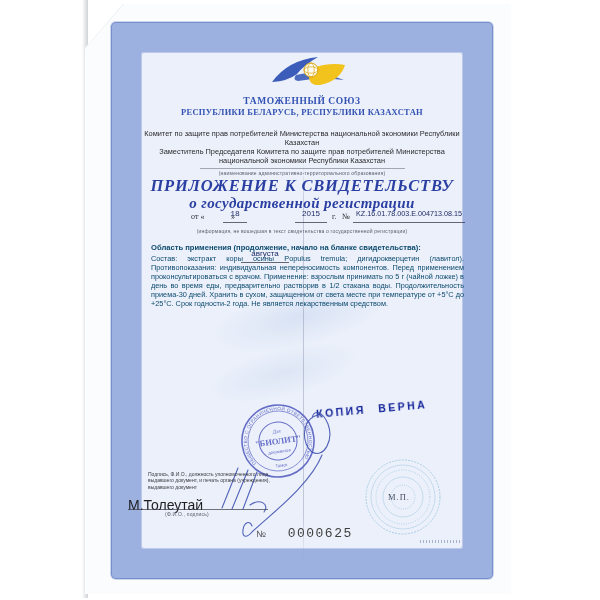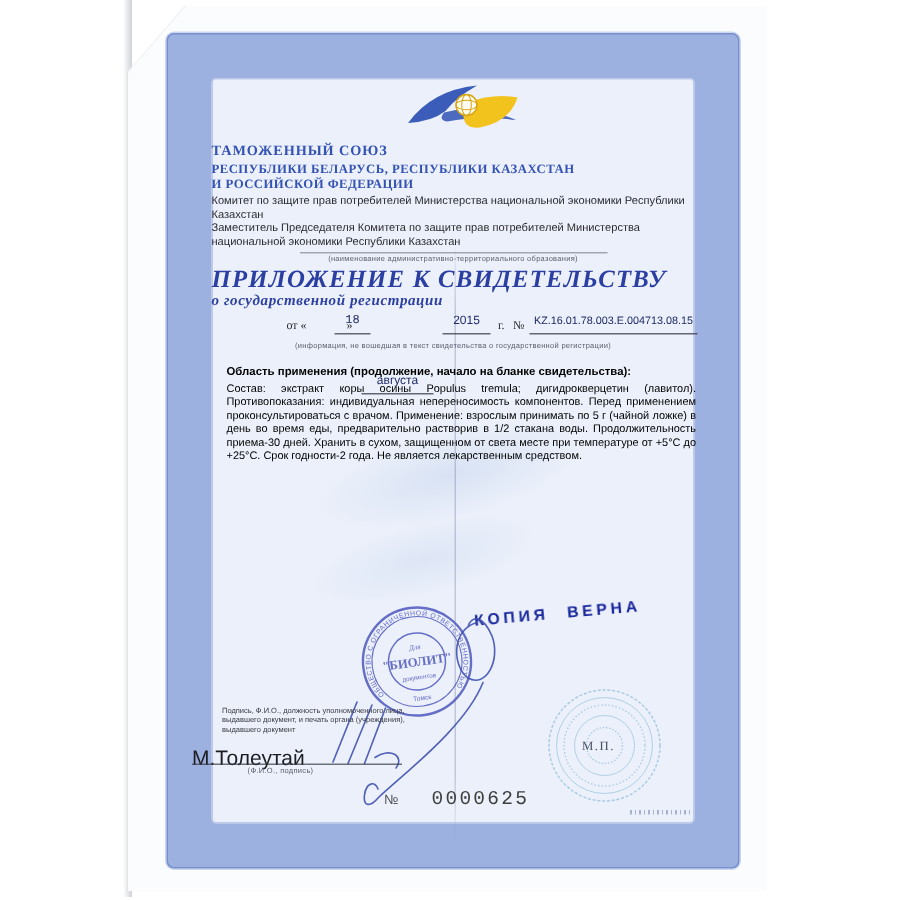--- a/index.html
+++ b/index.html
@@ -34,45 +34,45 @@
   
   .watermark{position:absolute;left:90px;top:240px;width:260px;height:180px;
      background:
       radial-gradient(ellipse 130px 42px at 50% 40%, rgba(120,155,215,.16), rgba(120,155,215,0) 70%),
       radial-gradient(ellipse 110px 34px at 38% 68%, rgba(120,155,215,.12), rgba(120,155,215,0) 70%);
      transform:rotate(-14deg);}
   .crease{position:absolute;left:218px;top:156px;width:1px;height:402px;
      background:linear-gradient(rgba(110,120,150,.0),rgba(110,120,150,.35) 12%,rgba(110,120,150,.35) 88%,rgba(110,120,150,0));}
 
   
-  .cblock{position:absolute;left:56px;width:322px;}
+  .cblock{position:absolute;left:56px;width:322px;text-align:center;}
   .union{color:#3352b4;font-family:"Liberation Serif",serif;font-weight:bold;}
   .union-l1{top:92px;font-size:9.5px;letter-spacing:.6px;}
   .union-l2{top:103px;font-size:8.5px;letter-spacing:.3px;}
   .union-l3{top:113px;font-size:8.5px;letter-spacing:.3px;}
   .authority{color:#2a2a2e;font-size:7.4px;line-height:8.6px;}
   .auth1{top:126px;}
   .auth2{top:144px;}
   .hairline{position:absolute;left:115px;top:164px;width:205px;height:1px;background:rgba(70,75,90,.45);}
   .tinycap{position:absolute;color:#5a5f6e;font-size:5px;letter-spacing:.2px;}
   .cap-territory{left:56px;width:322px;top:166px;text-align:center;}
   .title-main{top:172px;color:#2b3fa2;font-family:"Liberation Serif",serif;
       font-style:italic;font-weight:bold;font-size:16.5px;letter-spacing:.8px;}
   .title-sub{top:191px;color:#2b3fa2;font-family:"Liberation Serif",serif;
-      font-style:italic;font-weight:bold;font-size:10px;letter-spacing:.4px;}
+      font-style:italic;font-weight:bold;font-size:15px;letter-spacing:.4px;}
 
   .dateline{position:absolute;left:0;top:205px;width:426px;height:16px;
       font-size:8px;color:#2c2c30;}
   .dl{position:absolute;top:3px;font-family:Liberation Serif, serif;}
   .fill{position:absolute;top:0;height:13px;border-bottom:1px solid rgba(55,58,70,.75);
         text-align:center;color:#1f2b66;}
   .fill span{display:block;font-size:8px;}
   .cap-info{left:56px;width:322px;top:224px;text-align:center;}
 
-  .bodyblock{position:absolute;left:66px;top:239px;width:313px;color:#000000;}
+  .bodyblock{position:absolute;left:66px;top:239px;width:313px;color:#0c4a6e;}
   .body-h{font-size:7.6px;font-weight:bold;margin:0 0 2px 0;}
   .body-p{font-size:7.3px;line-height:9px;margin:0;text-align:justify;}
 
   
   .copy-mark{position:absolute;left:231px;top:399px;color:#16259b;font-weight:bold;
      font-size:10.5px;letter-spacing:2.5px;word-spacing:7px;transform:rotate(-5deg);
      filter:blur(.25px);}
   .stamp-svg{position:absolute;left:143px;top:387px;filter:blur(.2px);}
   .mp-svg{position:absolute;left:273px;top:448px;}
   .mp-label{position:absolute;left:303px;top:488px;color:#474f64;
@@ -110,21 +110,20 @@
       <path d="M6 28 Q22 6 52 3 Q38 11 31 20 Q22 27 6 28 Z" fill="#3b5cb8"></path>
       <path d="M30 21 Q52 15 78 26 Q54 23 32 27 Q26 26 30 21 Z" fill="#3b5cb8" opacity=".9"></path>
       <path d="M46 14 Q64 8 79 11 Q74 27 54 31 Q44 32 43 24 Q43 17 46 14 Z" fill="#f2c21d"></path>
       <circle cx="45" cy="16" r="7" fill="#fffdf2" stroke="#d9a514" stroke-width="1"></circle>
       <ellipse cx="45" cy="16" rx="3.2" ry="7" fill="none" stroke="#d9a514" stroke-width=".7"></ellipse>
       <ellipse cx="45" cy="16" rx="7" ry="3.2" fill="none" stroke="#d9a514" stroke-width=".7"></ellipse>
     </svg>
 
     <div class="cblock union union-l1">ТАМОЖЕННЫЙ СОЮЗ</div>
     <div class="cblock union union-l2">РЕСПУБЛИКИ БЕЛАРУСЬ, РЕСПУБЛИКИ КАЗАХСТАН</div>
-    <div class="cblock union union-l3">И РОССИЙСКОЙ ФЕДЕРАЦИИ</div>
 
     <div class="cblock authority auth2">Заместитель Председателя Комитета по защите прав потребителей Министерства национальной экономики Республики Казахстан</div>
     <div class="cblock authority auth1">Комитет по защите прав потребителей Министерства национальной экономики Республики Казахстан</div>
     <div class="hairline"></div>
     <div class="tinycap cap-territory">(наименование административно-территориального образования)</div>
 
     <div class="cblock title-main">ПРИЛОЖЕНИЕ К СВИДЕТЕЛЬСТВУ</div>
     <div class="cblock title-sub">о государственной регистрации</div>
 
     <div class="dateline">

